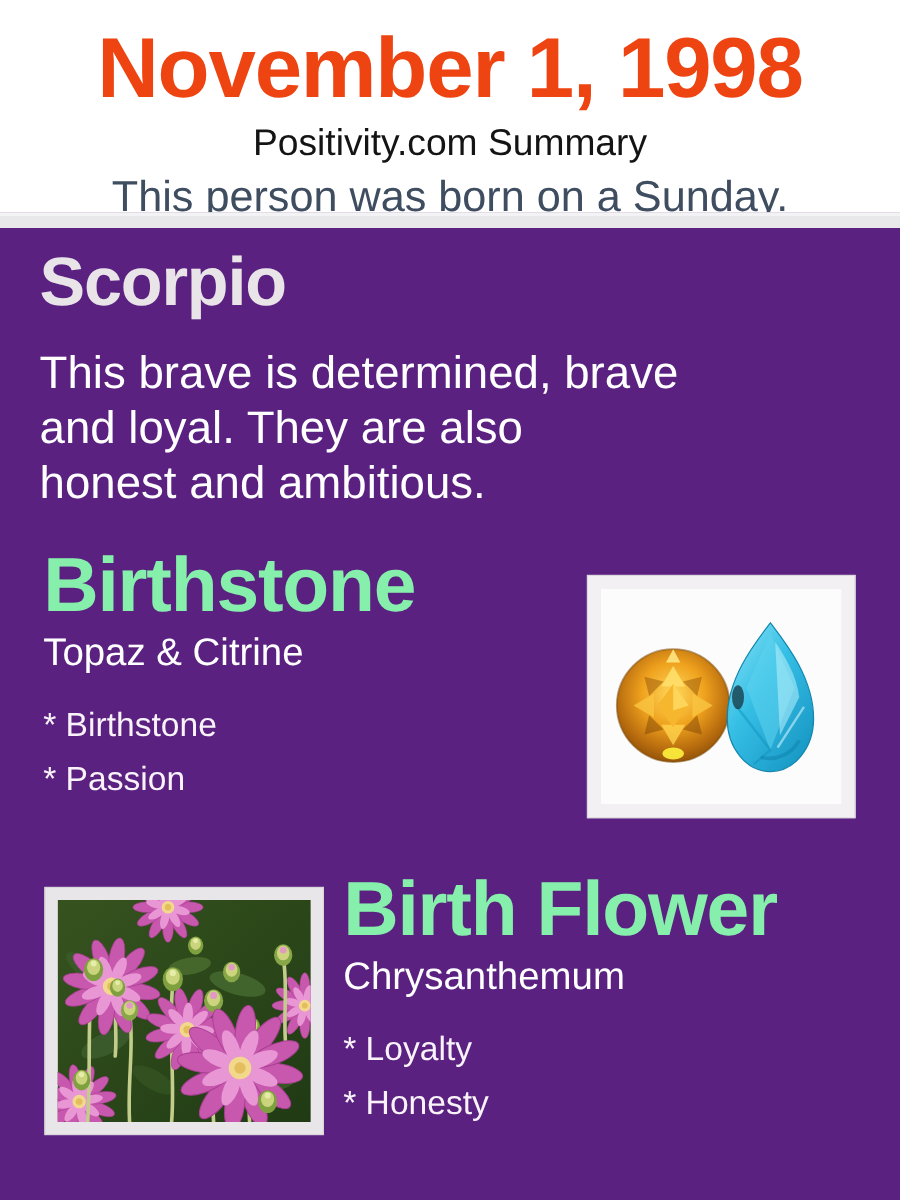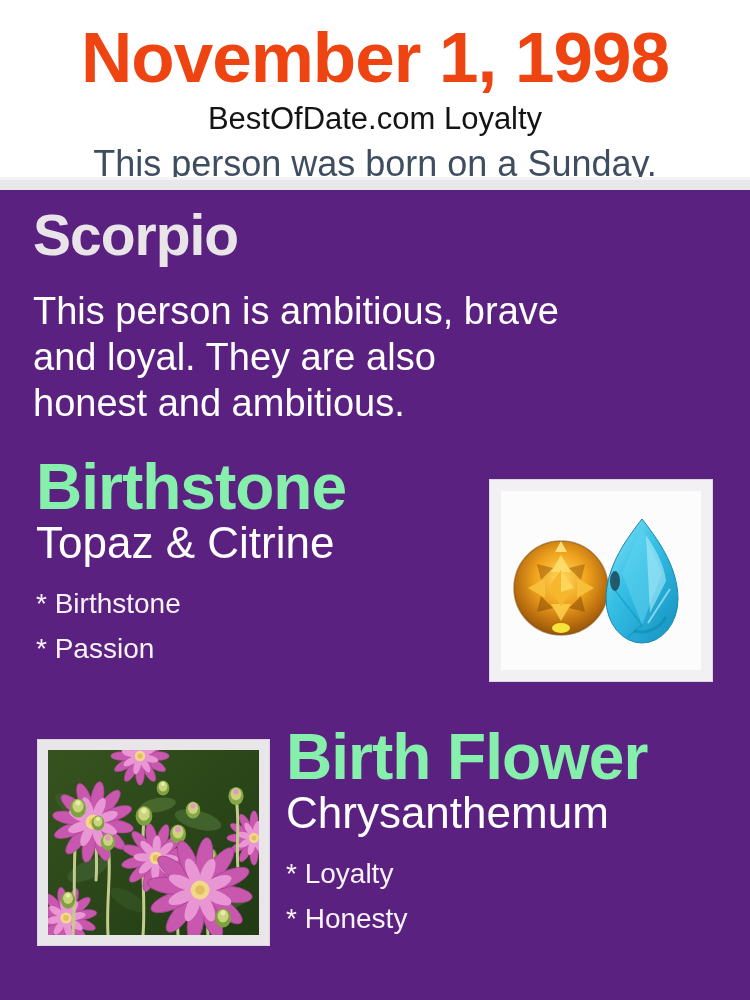--- a/index.html
+++ b/index.html
@@ -12,52 +12,52 @@
   .subtitle{margin-top:6px;font-size:31px;line-height:1.1;color:#141414;}
   .born-line{margin-top:8px;font-size:36px;line-height:1.1;color:#3f4d61;}
   .divider{position:absolute;top:177px;left:0;width:750px;height:13px;background:#e8e7e9;border-top:3px solid #f3f2f4;box-sizing:border-box;}
 
   
   .main{position:absolute;top:190px;left:0;width:750px;height:600px;}
   .zodiac-name{position:absolute;left:33px;top:14px;margin:0;font-size:57px;line-height:62px;font-weight:bold;letter-spacing:-1px;color:#e8e4e8;}
   .zodiac-desc{position:absolute;left:33px;top:98px;margin:0;font-size:38px;line-height:46px;color:#ffffff;}
 
   .section-heading{margin:0;font-size:64px;line-height:62px;font-weight:bold;letter-spacing:-1px;color:#86efac;}
-  .section-value{margin:0;font-size:44px;line-height:50px;color:#ffffff;}
+  .section-value{margin:0;font-size:32px;line-height:50px;color:#ffffff;}
   .trait-list{list-style:none;margin:13px 0 0 0;padding:0;font-size:28px;line-height:45px;color:#f9f3f9;}
 
   .birthstone-block{position:absolute;left:36px;top:266px;}
   .birthflower-block{position:absolute;left:286px;top:536px;}
 
   
   .gem-frame{position:absolute;left:489px;top:289px;width:224px;height:203px;background:#f2f0f3;padding:12px;box-sizing:border-box;box-shadow:0 0 0 1px #dcd8dd inset;}
   .gem-inner{width:200px;height:179px;background:#fefefe;}
   .flower-frame{position:absolute;left:37px;top:549px;width:233px;height:207px;background:#e9e6e9;padding:11px;box-sizing:border-box;box-shadow:0 0 0 1px #d9d5da inset;}
   .flower-inner{width:211px;height:185px;}
   svg{display:block;}
 </style>
 </head>
 <body>
 
 <div class="page">
 
   <header class="header">
     <h1 class="date-title">November 1, 1998</h1>
-    <div class="subtitle">BestOfDate.com Loyalty</div>
+    <div class="subtitle">Positivity.com Summary</div>
     <div class="born-line">This person was born on a Sunday.</div>
   </header>
 
   <div class="divider"></div>
 
   <main class="main">
 
     <h2 class="zodiac-name">Scorpio</h2>
 
     <p class="zodiac-desc">
-      <span>This person is ambitious, brave</span><br>
+      <span>This brave is determined, brave</span><br>
       <span>and loyal. They are also</span><br>
       <span>honest and ambitious.</span>
     </p>
 
     <section class="birthstone-block">
       <h2 class="section-heading">Birthstone</h2>
       <p class="section-value">Topaz &amp; Citrine</p>
       <ul class="trait-list">
         <li>* Birthstone</li>
         <li>* Passion</li>

